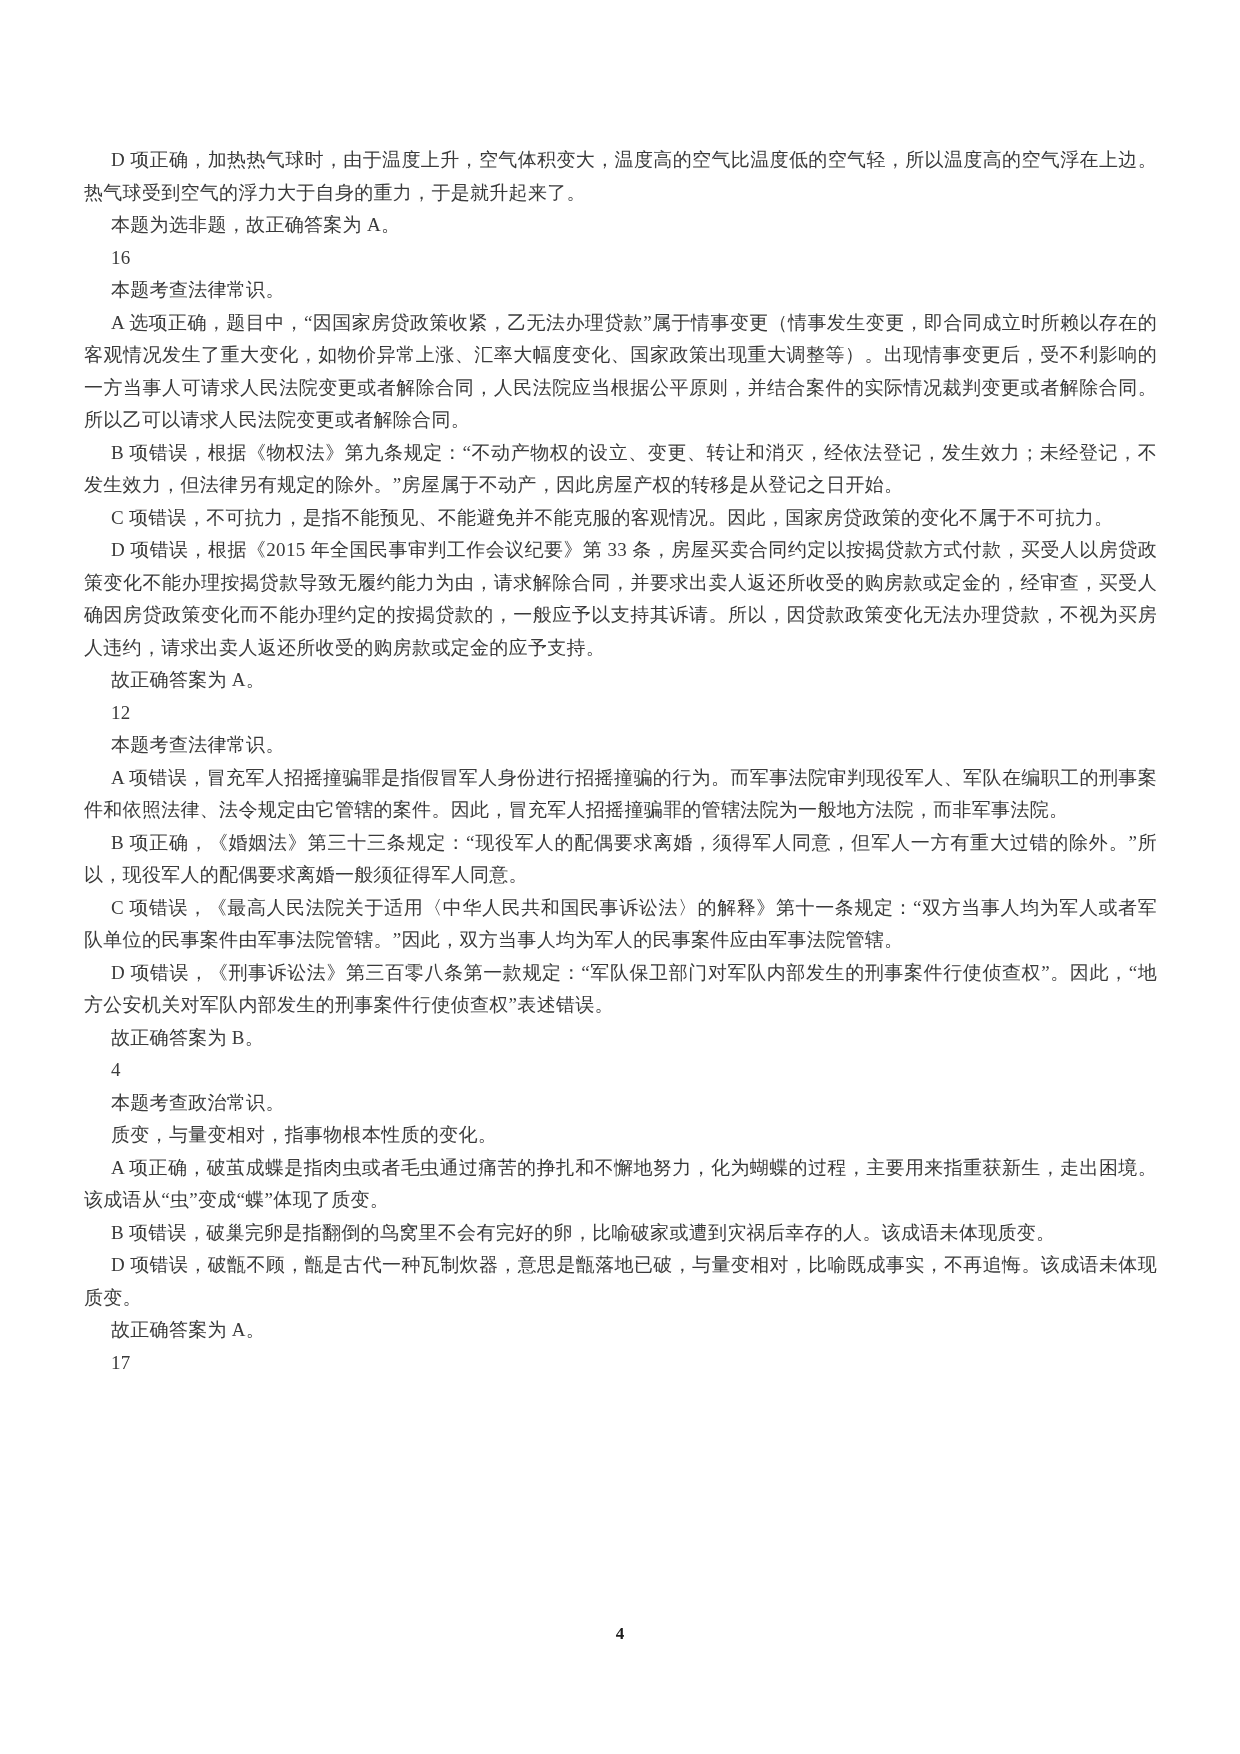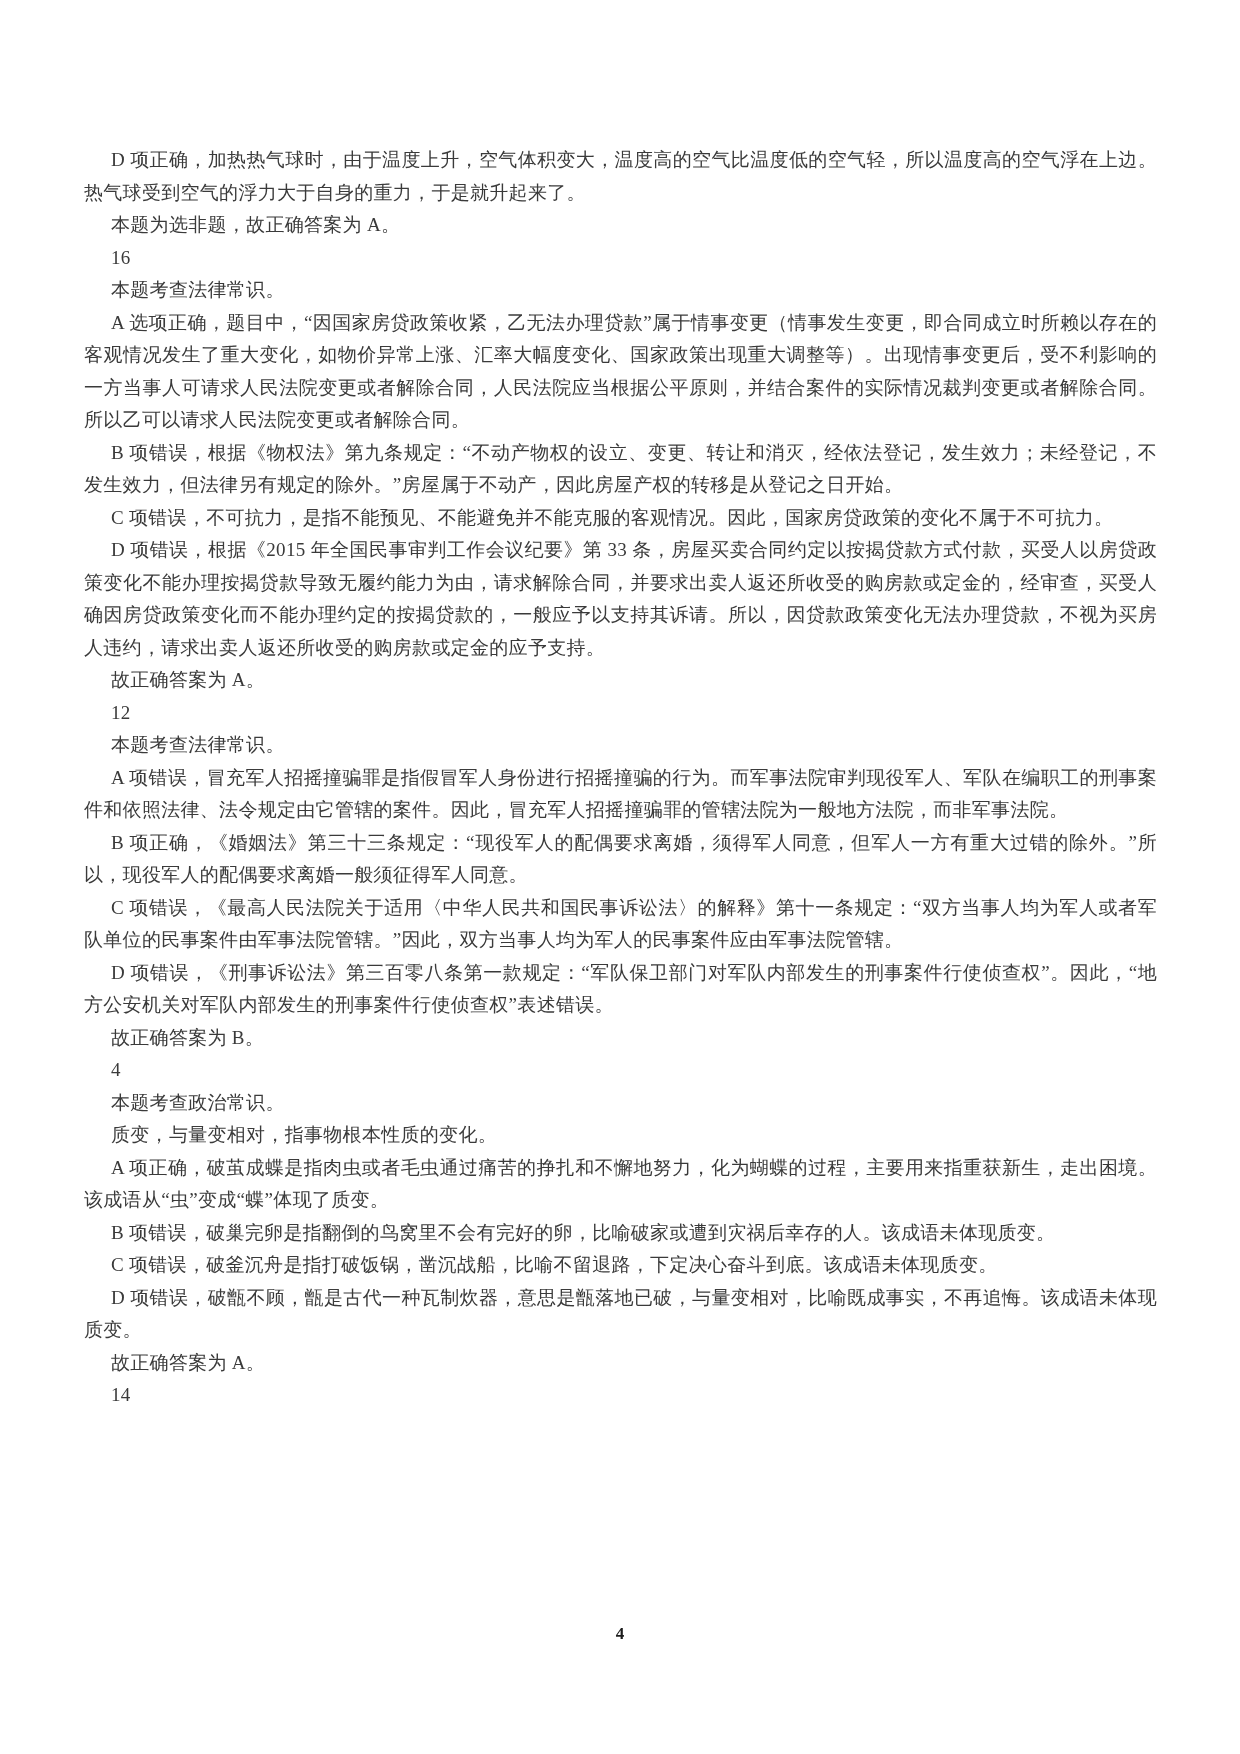--- a/index.html
+++ b/index.html
@@ -69,21 +69,20 @@
     <p class="para">A 项错误，冒充军人招摇撞骗罪是指假冒军人身份进行招摇撞骗的行为。而军事法院审判现役军人、军队在编职工的刑事案件和依照法律、法令规定由它管辖的案件。因此，冒充军人招摇撞骗罪的管辖法院为一般地方法院，而非军事法院。</p>
     <p class="para">B 项正确，《婚姻法》第三十三条规定：“现役军人的配偶要求离婚，须得军人同意，但军人一方有重大过错的除外。”所以，现役军人的配偶要求离婚一般须征得军人同意。</p>
     <p class="para">C 项错误，《最高人民法院关于适用〈中华人民共和国民事诉讼法〉的解释》第十一条规定：“双方当事人均为军人或者军队单位的民事案件由军事法院管辖。”因此，双方当事人均为军人的民事案件应由军事法院管辖。</p>
     <p class="para">D 项错误，《刑事诉讼法》第三百零八条第一款规定：“军队保卫部门对军队内部发生的刑事案件行使侦查权”。因此，“地方公安机关对军队内部发生的刑事案件行使侦查权”表述错误。</p>
     <p class="para">故正确答案为 B。</p>
     <p class="para">4</p>
     <p class="para">本题考查政治常识。</p>
     <p class="para">质变，与量变相对，指事物根本性质的变化。</p>
     <p class="para">A 项正确，破茧成蝶是指肉虫或者毛虫通过痛苦的挣扎和不懈地努力，化为蝴蝶的过程，主要用来指重获新生，走出困境。该成语从“虫”变成“蝶”体现了质变。</p>
     <p class="para">B 项错误，破巢完卵是指翻倒的鸟窝里不会有完好的卵，比喻破家或遭到灾祸后幸存的人。该成语未体现质变。</p>
-    <p class="para">C 项错误，破釜沉舟是指打破饭锅，凿沉战船，比喻不留退路，下定决心奋斗到底。该成语未体现质变。</p>
     <p class="para">D 项错误，破甑不顾，甑是古代一种瓦制炊器，意思是甑落地已破，与量变相对，比喻既成事实，不再追悔。该成语未体现质变。</p>
     <p class="para">故正确答案为 A。</p>
-    <p class="para">14</p>
+    <p class="para">17</p>
   </main>
   <footer class="footer">
     <span class="page-num">4</span>
   </footer>
 </div>
 
 </body></html>

